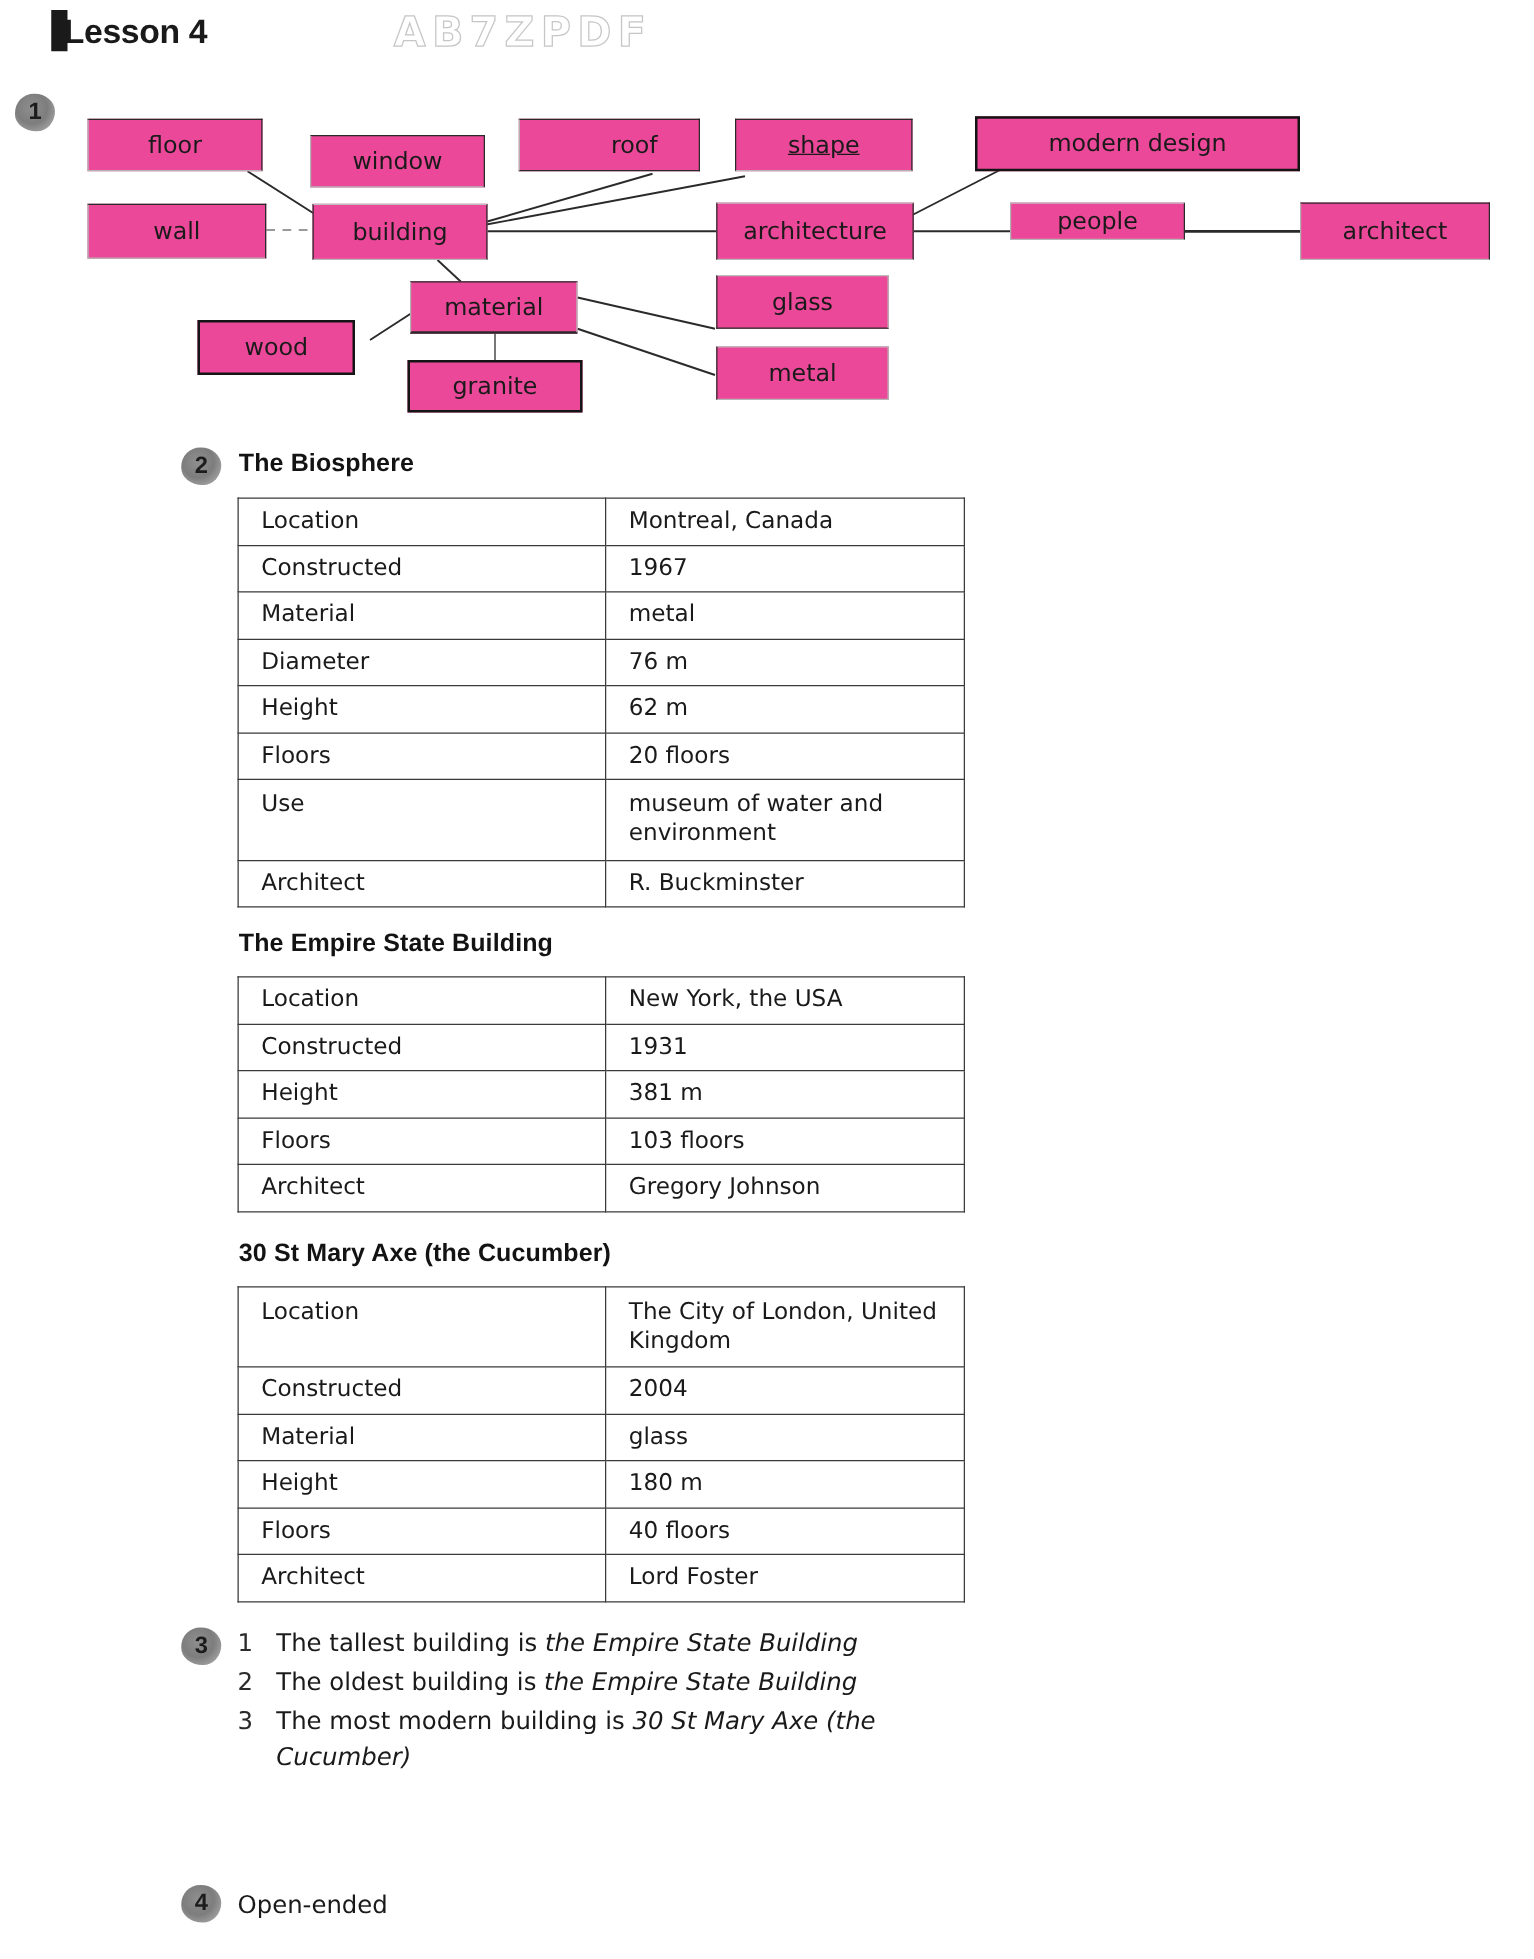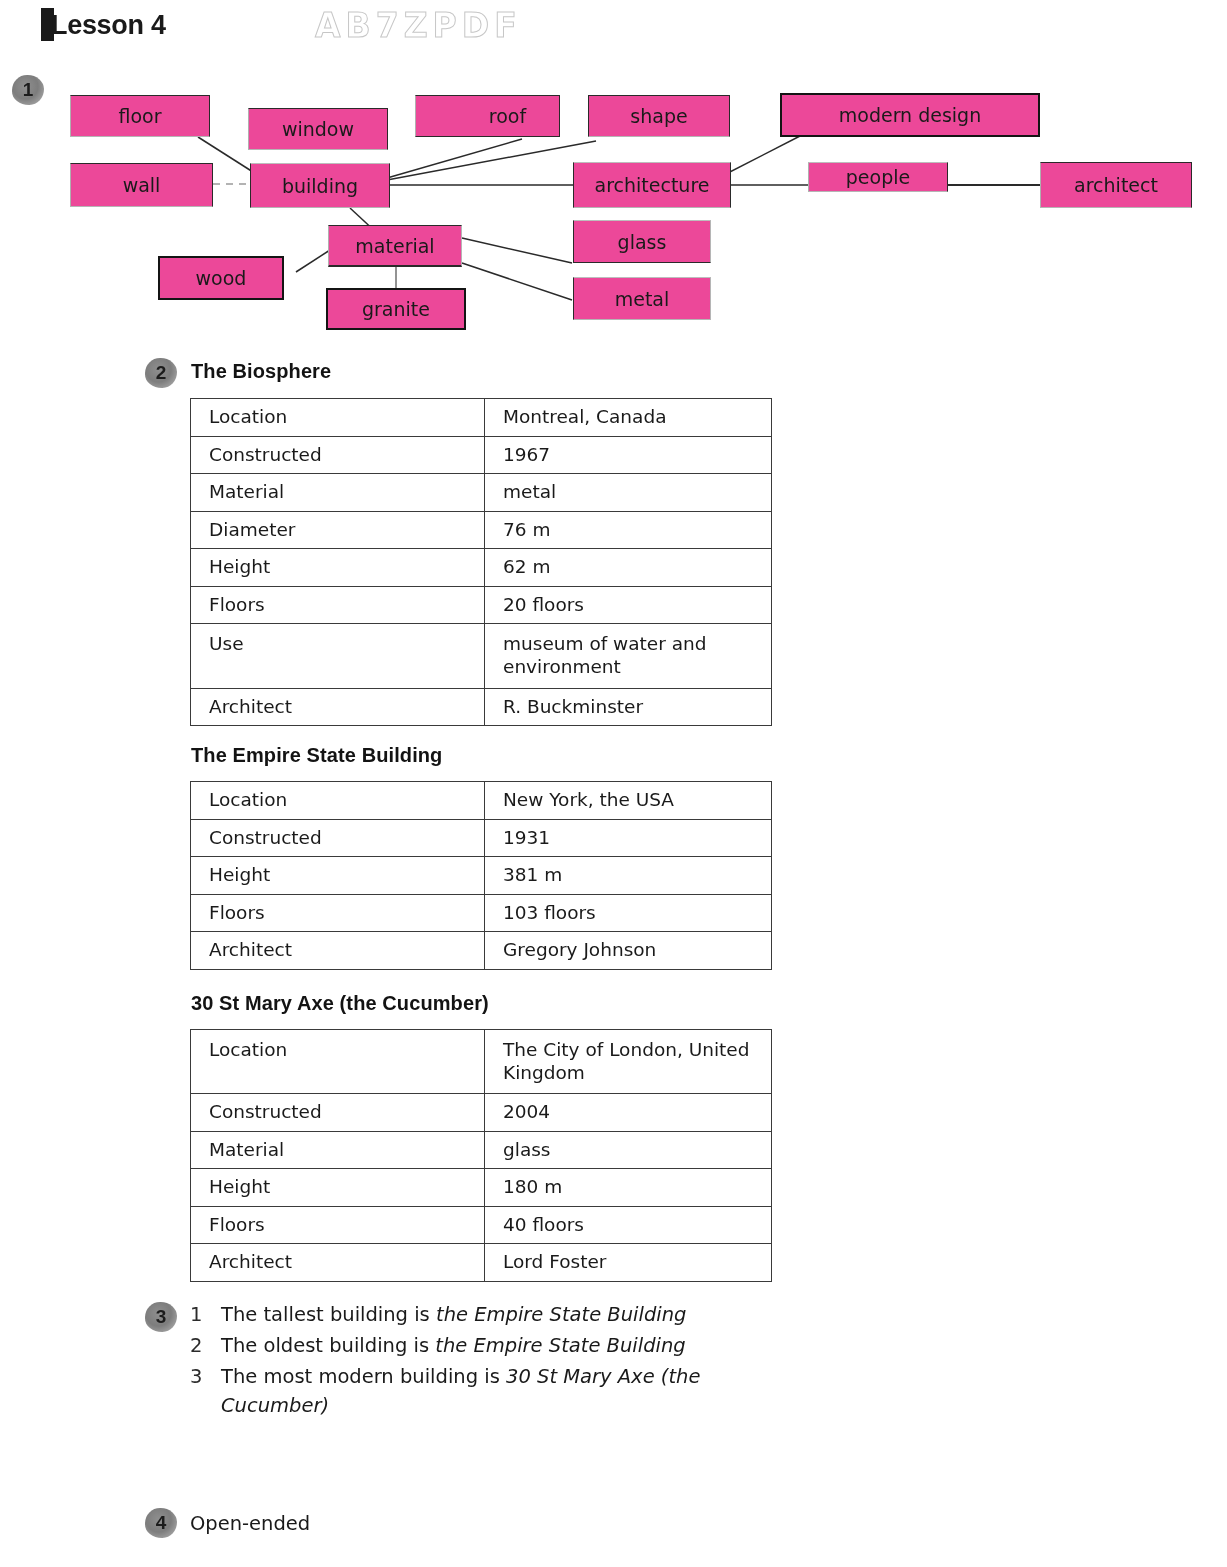--- a/index.html
+++ b/index.html
@@ -213,21 +213,21 @@
 
   <div class="node faint-l faint-b" style="left:70px; top:35px; width:140px; height:42px;">
     <span>floor</span>
   </div>
   <div class="node faint-l faint-b" style="left:248px; top:48px; width:140px; height:42px;">
     <span>window</span>
   </div>
   <div class="node faint-l" style="left:415px; top:35px; width:145px; height:42px;padding-left:40px;">
     <span>roof</span>
   </div>
-  <div class="node faint-b" style="left:588px; top:35px; width:142px; height:42px;">
+  <div class="node faint-b" style="left:588px; top:35px; width:142px; height:42px;text-decoration:underline;">
     <span>shape</span>
   </div>
   <div class="node heavy faint-l" style="left:780px; top:33px; width:260px; height:44px;">
     <span>modern design</span>
   </div>
 
   <div class="node faint-l faint-b" style="left:70px; top:103px; width:143px; height:44px;">
     <span>wall</span>
   </div>
   <div class="node faint-t faint-b" style="left:250px; top:103px; width:140px; height:45px;">

